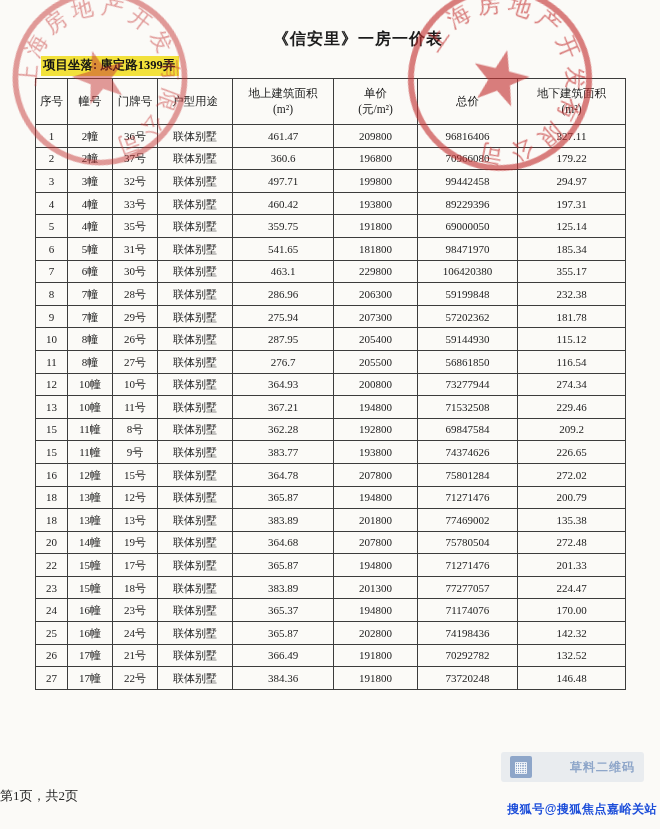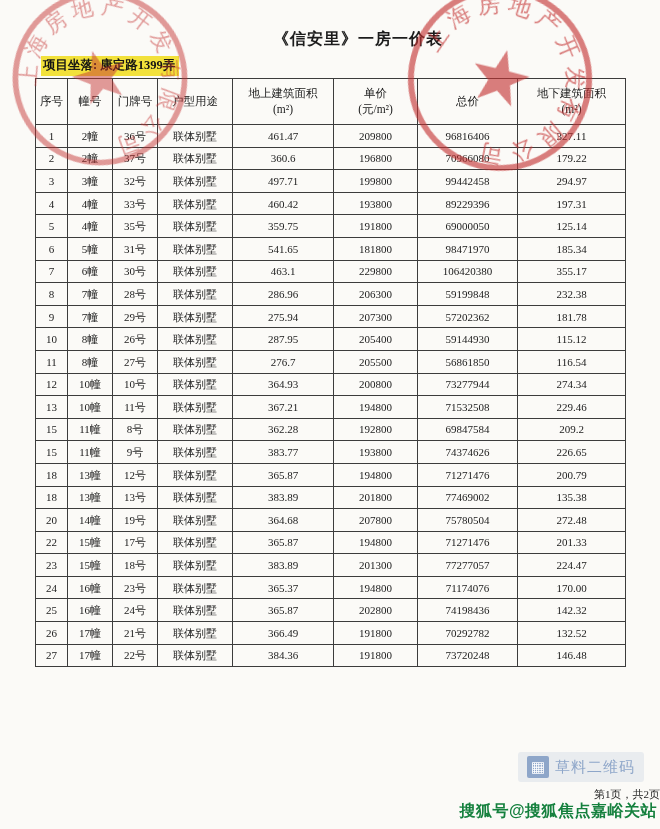--- a/index.html
+++ b/index.html
@@ -33,43 +33,43 @@
     text-align:center; vertical-align:middle;
     color:#212121; overflow:hidden;
   }
   .price th {
     height:46px; font-size:11.5px; font-weight:normal;
     white-space:pre-line; line-height:1.35;
   }
   .price td { height:22.6px; font-size:11px; line-height:1.1; }
   .footer {
     position:absolute; top:787px; left:0; width:100%;
-    text-align:right; font-size:11px; color:#262626;
+    text-align:left; font-size:13px; color:#262626;
   }
   .stamp {
     position:absolute; pointer-events:none;
     filter: blur(0.5px);
   }
   .stamp-left  { left:6px;  top:-16px; width:188px; height:188px; transform:rotate(-16deg); opacity:.48; }
   .stamp-right { left:401px; top:-20px; width:198px; height:198px; transform:rotate(14deg);  opacity:.62; }
   .wm-qr {
     position:absolute; right:16px; top:752px;
     display:flex; align-items:center; gap:6px;
     background:rgba(142,166,201,0.16);
     padding:4px 9px; border-radius:3px;
     font-family:"Liberation Sans","DejaVu Sans",sans-serif;
   }
   .wm-qr-icon {
     width:22px; height:22px; background:#8ea6c9; color:#ffffff;
     font-size:15px; line-height:22px; text-align:center; border-radius:2px;
   }
-  .wm-qr-label { color:#8ea6c9; font-weight:normal; font-size:15px; letter-spacing:1px; }
+  .wm-qr-label { color:#8ea6c9; font-weight:bold; font-size:12px; letter-spacing:1px;margin-left:32px; }
   .wm-sohu {
     position:absolute; right:3px; top:801px;
-    font-size:16px; font-weight:bold; color:#15803d;
+    font-size:12px; font-weight:bold; color:#1d4ed8;
     font-family:"Liberation Sans","DejaVu Sans",sans-serif;
     text-shadow:0 0 2px #ffffff, 0 0 1px #ffffff;
     letter-spacing:0.5px;
   }
 </style>
 </head>
 <body>
 
 <div class="page">
 
@@ -248,20 +248,30 @@
           <td>15</td>
           <td>11幢</td>
           <td>9号</td>
           <td>联体别墅</td>
           <td>383.77</td>
           <td>193800</td>
           <td>74374626</td>
           <td>226.65</td>
         </tr>
         <tr>
+          <td>16</td>
+          <td>12幢</td>
+          <td>15号</td>
+          <td>联体别墅</td>
+          <td>364.78</td>
+          <td>207800</td>
+          <td>75801284</td>
+          <td>272.02</td>
+        </tr>
+        <tr>
           <td>18</td>
           <td>13幢</td>
           <td>12号</td>
           <td>联体别墅</td>
           <td>365.87</td>
           <td>194800</td>
           <td>71271476</td>
           <td>200.79</td>
         </tr>
         <tr>

